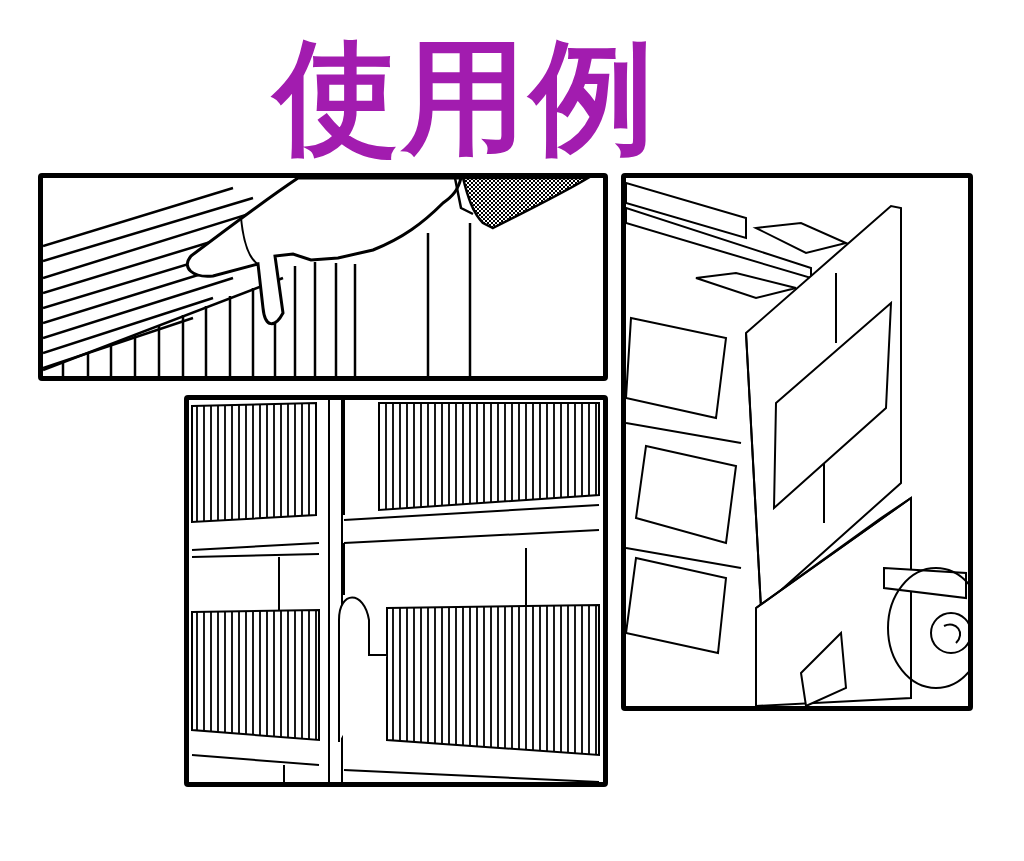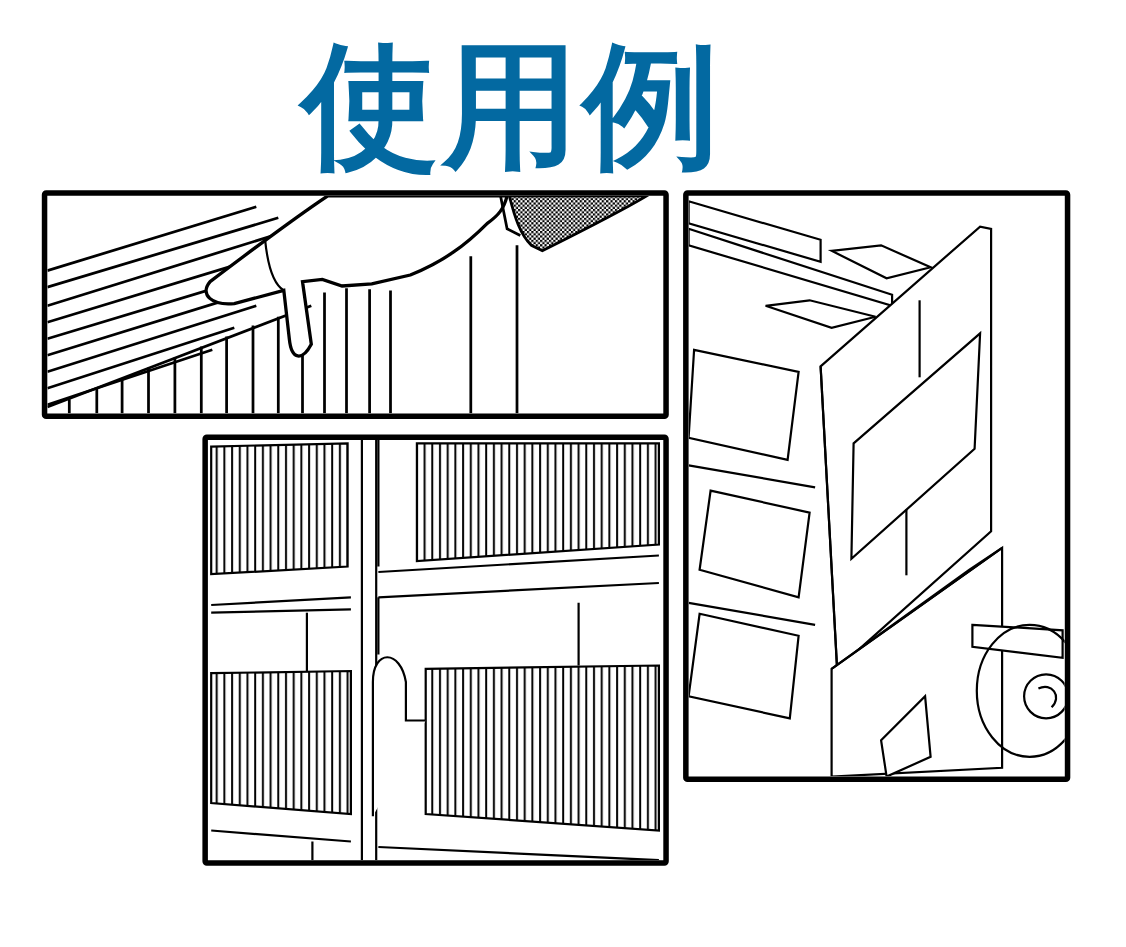--- a/index.html
+++ b/index.html
@@ -1,19 +1,19 @@
 <!DOCTYPE html>
 <html><head>
 <meta charset="utf-8">
 <style>
   html, body { margin: 0; padding: 0; background: #ffffff; }
   body { width: 1024px; height: 861px; position: relative; overflow: hidden;
          font-family: "DejaVu Sans", sans-serif; }
   .title { position: absolute; left: 0; top: 22px; width: 932px; text-align: center;
-           font-size: 124px; font-weight: bold; line-height: 150px; color: #0369a1;
+           font-size: 124px; font-weight: bold; line-height: 150px; color: #a21caf;
            letter-spacing: 4px; font-family: "DejaVu Sans", sans-serif; }
   .panel { position: absolute; background: #fff; border: 5px solid #000; box-sizing: border-box;
            border-radius: 4px; overflow: hidden; }
   .panel svg { position: absolute; left: 0; top: 0; }
   #p1 { left: 38px; top: 173px; width: 570px; height: 208px; }
   #p2 { left: 184px; top: 395px; width: 424px; height: 392px; }
   #p3 { left: 621px; top: 173px; width: 352px; height: 538px; }
 </style>
 </head>
 <body>

